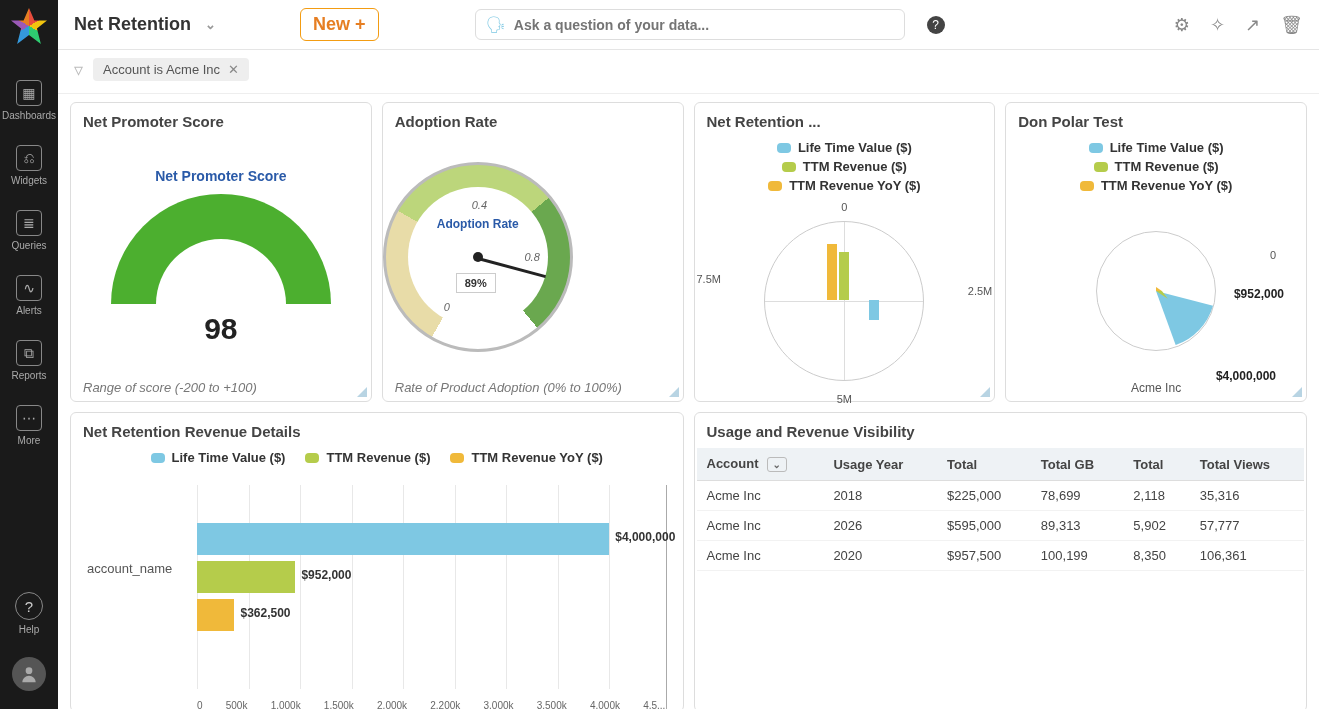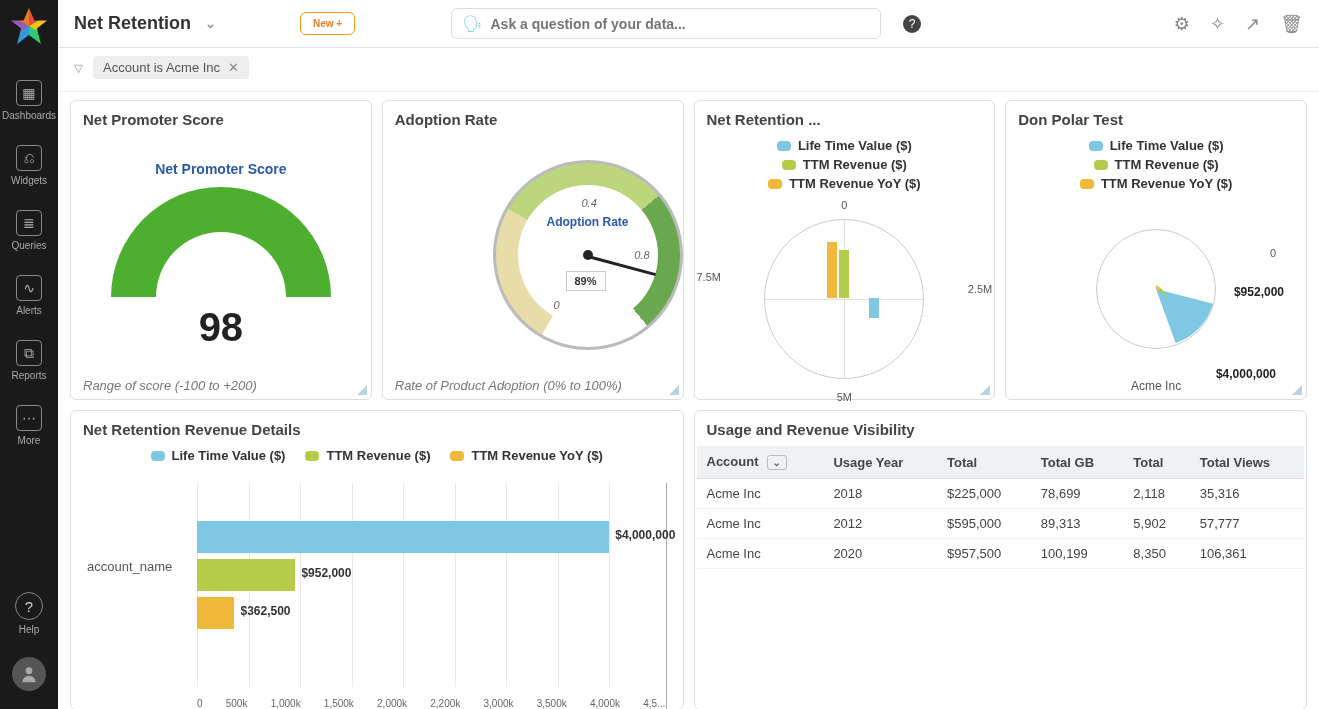--- a/index.html
+++ b/index.html
@@ -41,21 +41,21 @@
 
 .main { flex:1; display:flex; flex-direction:column; }
 .topbar {
   display:flex; align-items:center; padding:8px 16px; border-bottom:1px solid #e5e5e5;
   gap:16px;
 }
 .dash-title { font-size:18px; font-weight:700; color:#333; display:flex; align-items:center; gap:14px; cursor:pointer; min-width:210px;}
 .dash-title .chev{color:#999;font-size:13px;}
 .new-btn{
   border:1.5px solid #f39c12; color:#e67e22; background:#fff; border-radius:6px;
-  padding:5px 12px; font-weight:700; font-size:10px; cursor:pointer;
+  padding:5px 12px; font-weight:700; font-size:18px; cursor:pointer;
 }
 .ask-box{ flex:1; max-width:430px; margin-left:80px; border:1px solid #ddd; border-radius:6px; padding:5px 10px; display:flex; align-items:center; gap:8px; color:#888;}
 .ask-box input{border:none;outline:none;width:100%;font-size:14px;color:#888;font-weight:bold;}
 .help-dot{width:18px;height:18px;border-radius:50%;background:#444;color:#fff;font-size:12px;display:flex;align-items:center;justify-content:center;margin-left:6px;}
 .top-icons{margin-left:auto;display:flex;gap:20px;color:#888;font-size:18px;}
 .top-icons span{cursor:pointer;}
 
 
 .filterbar{display:flex;align-items:center;gap:10px;padding:8px 16px 12px;border-bottom:1px solid #eee;}
 .funnel{color:#bbb;font-size:18px;}
@@ -77,24 +77,24 @@
 .sw.blue{background:#7ec8e3;}
 .sw.green{background:#b5cc4b;}
 .sw.yellow{background:#f0b93a;}
 
 
 .nps-wrap{flex:1;display:flex;flex-direction:column;align-items:center;justify-content:center;}
 .nps-label{color:#2a5aa8;font-weight:700;font-size:14px;margin-bottom:10px;}
 .nps-arc{position:relative;width:220px;height:110px;overflow:hidden;}
 .nps-arc .outer{width:220px;height:220px;border-radius:50%;background:#4caf2f;position:absolute;top:0;}
 .nps-arc .inner{width:130px;height:130px;border-radius:50%;background:#fff;position:absolute;top:45px;left:45px;}
-.nps-val{font-weight:800;font-size:40px;margin-top:8px;color:#222;}
-
-
-.adopt-wrap{flex:1;display:flex;align-items:center;justify-content:flex-end;position:relative;text-decoration:underline;}
+.nps-val{font-weight:800;font-size:30px;margin-top:8px;color:#222;}
+
+
+.adopt-wrap{flex:1;display:flex;align-items:center;justify-content:flex-start;position:relative;text-decoration:underline;}
 .dial{
   width:190px;height:190px;border-radius:50%;border:3px solid #bbb;position:relative;
   background: conic-gradient(from 210deg,#e8dca8 0deg 90deg,#bcd67b 90deg 200deg,#6aa84f 200deg 290deg,transparent 290deg 360deg);
 }
 .dial::after{content:"";position:absolute;inset:22px;border-radius:50%;background:#fff;}
 .dial-label{position:absolute;top:52px;left:0;right:0;text-align:center;color:#2a5aa8;font-weight:700;font-size:12px;z-index:2;}
 .dial-zero{position:absolute;bottom:36px;left:58px;font-size:11px;font-style:italic;color:#666;z-index:2;}
 .dial-08{position:absolute;right:30px;top:86px;font-size:11px;font-style:italic;color:#666;z-index:2;}
 .dial-04{position:absolute;top:34px;left:86px;font-size:11px;font-style:italic;color:#666;z-index:2;}
 .needle{position:absolute;top:50%;left:50%;width:70px;height:3px;background:#222;transform-origin:left center;transform:rotate(15deg);z-index:2;}
@@ -188,21 +188,21 @@
       <div class="card small">
         <div class="card-title">Net Promoter Score</div>
         <div class="nps-wrap">
           <div class="nps-label">Net Promoter Score</div>
           <div class="nps-arc">
               <div class="outer"></div>
               <div class="inner"></div>
             </div>
           <div class="nps-val">98</div>
         </div>
-        <div class="card-foot">Range of score (-100 to +200)</div>
+        <div class="card-foot">Range of score (-200 to +100)</div>
         <div class="corner"></div>
       </div>
 
       <div class="card small">
         <div class="card-title">Adoption Rate</div>
         <div class="adopt-wrap">
           <div class="dial">
             <div class="dial-04">0.4</div>
             <div class="dial-label">Adoption Rate</div>
             <div class="dial-08">0.8</div>
@@ -354,21 +354,21 @@
               <tr>
                   <td>Acme Inc</td>
                   <td>2018</td>
                   <td>$225,000</td>
                   <td>78,699</td>
                   <td>2,118</td>
                   <td>35,316</td>
                 </tr>
               <tr>
                   <td>Acme Inc</td>
-                  <td>2012</td>
+                  <td>2026</td>
                   <td>$595,000</td>
                   <td>89,313</td>
                   <td>5,902</td>
                   <td>57,777</td>
                 </tr>
               <tr>
                   <td>Acme Inc</td>
                   <td>2020</td>
                   <td>$957,500</td>
                   <td>100,199</td>

